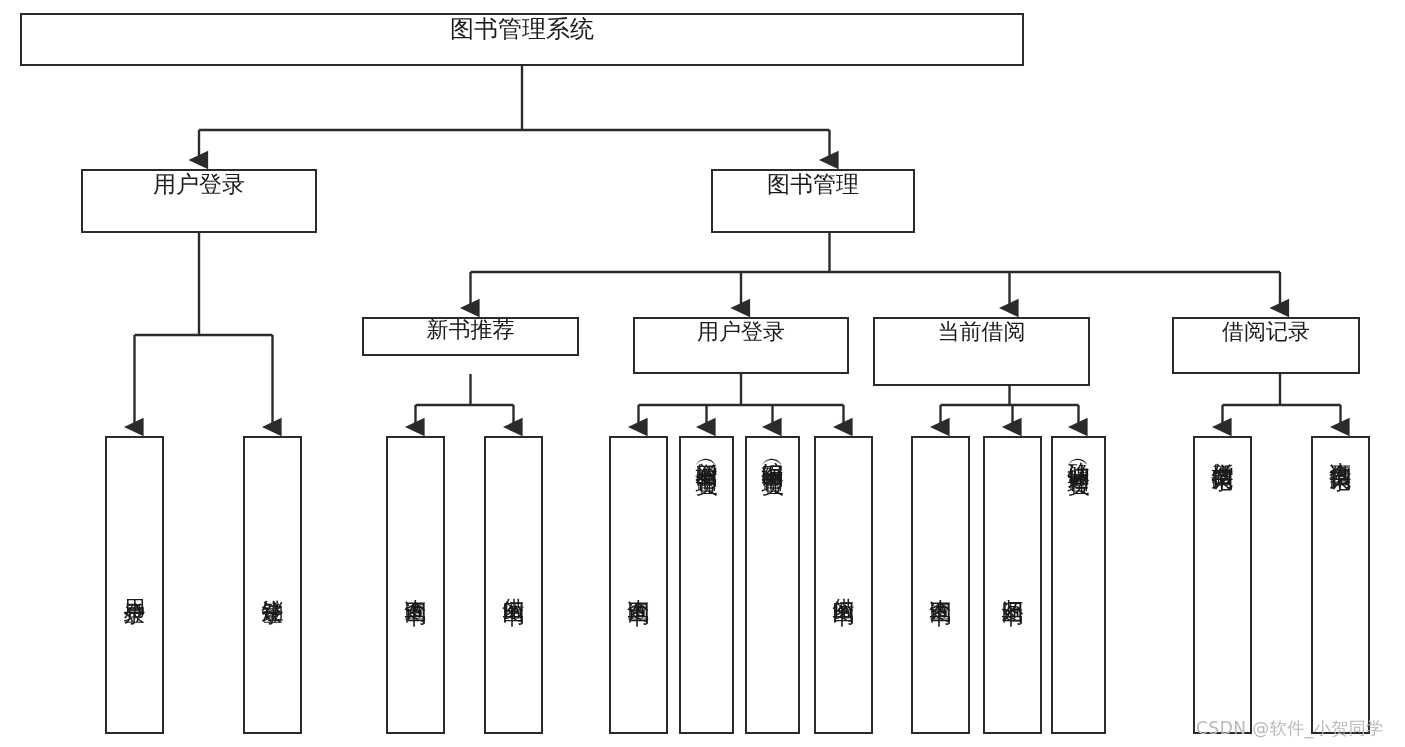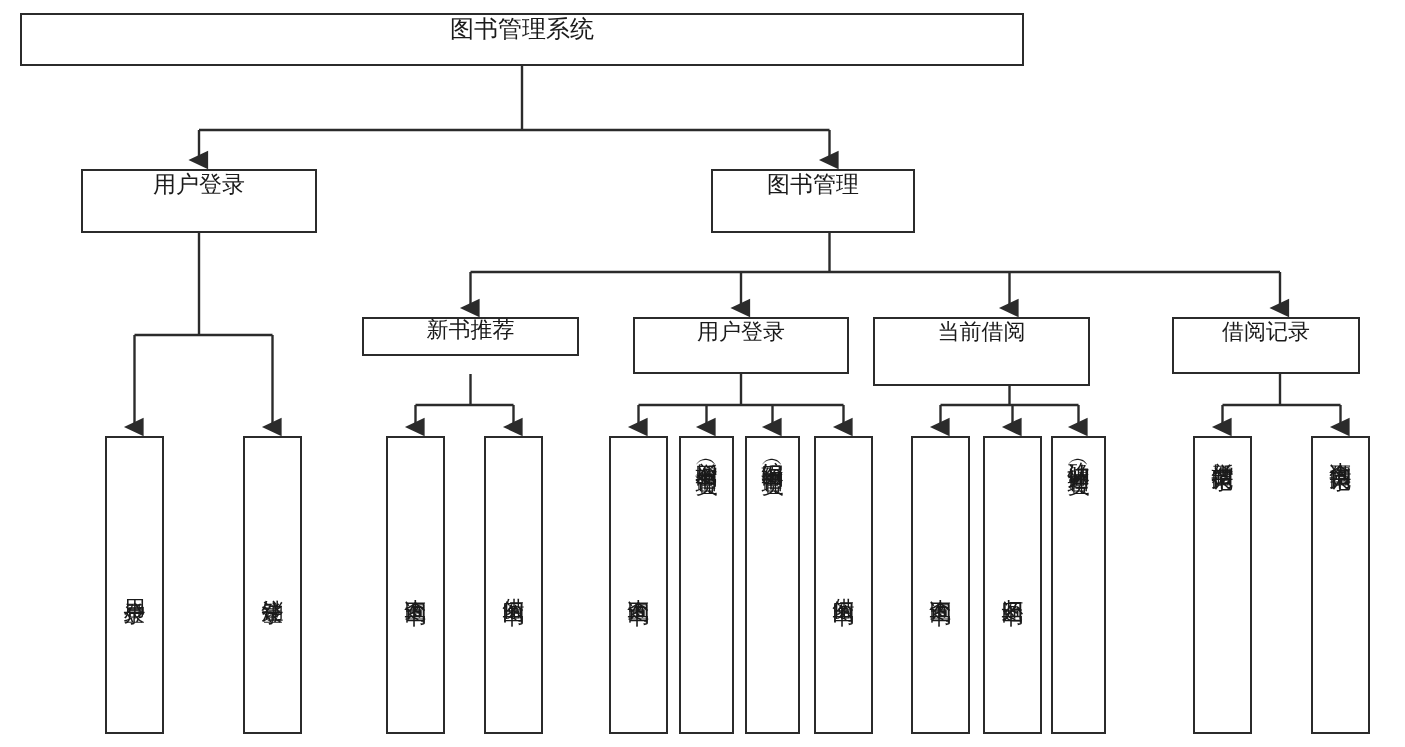--- a/index.html
+++ b/index.html
@@ -178,14 +178,15 @@
         <span class="label">确认归还（管理员）</span>
       </div>
       <div class="node leaf" style="left: 1193px; top: 436px; width: 59px; height: 298px;">
         <span class="label">新增借阅记录</span>
       </div>
       <div class="node leaf" style="left: 1311px; top: 436px; width: 59px; height: 298px;">
         <span class="label">查询借阅记录</span>
       </div>
     </div>
 
+  <div class="watermark" style="left: 1196px; top: 717px; color: rgb(185, 185, 185);">CSDN @软件_小贺同学</div>
 
 </div>
 
 </body></html>

